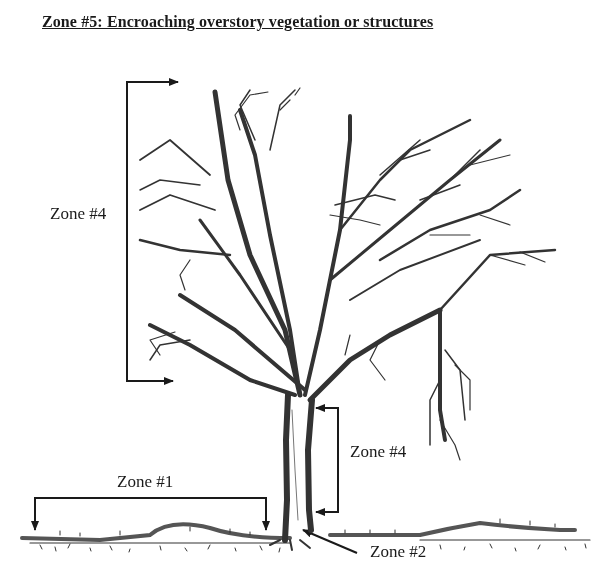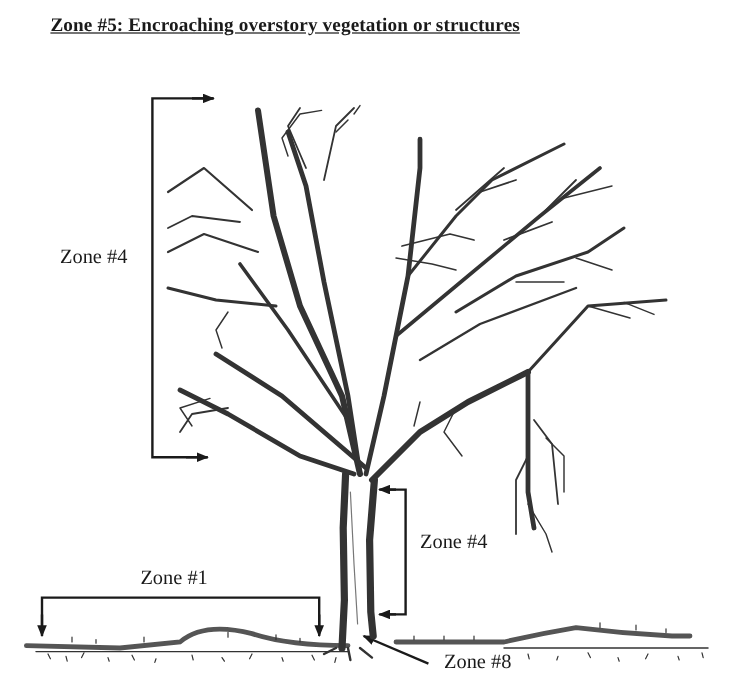--- a/index.html
+++ b/index.html
@@ -107,13 +107,13 @@
     <path d="M380,340 L370,360 L385,380" stroke-width="1.2"></path>
     <path d="M350,335 L345,355" stroke-width="1.2"></path>
 
     <path d="M280,540 L270,545 M300,540 L310,548 M290,540 L292,550" stroke-width="2"></path>
   </g>
 </svg>
 
 <div class="label" style="left:50px; top:204px;">Zone #4</div>
 <div class="label" style="left:350px; top:442px;">Zone #4</div>
 <div class="label" style="left:117px; top:472px;">Zone #1</div>
-<div class="label" style="left:370px; top:542px;">Zone #8</div>
+<div class="label" style="left:370px; top:542px;">Zone #2</div>
 
 </body></html>

